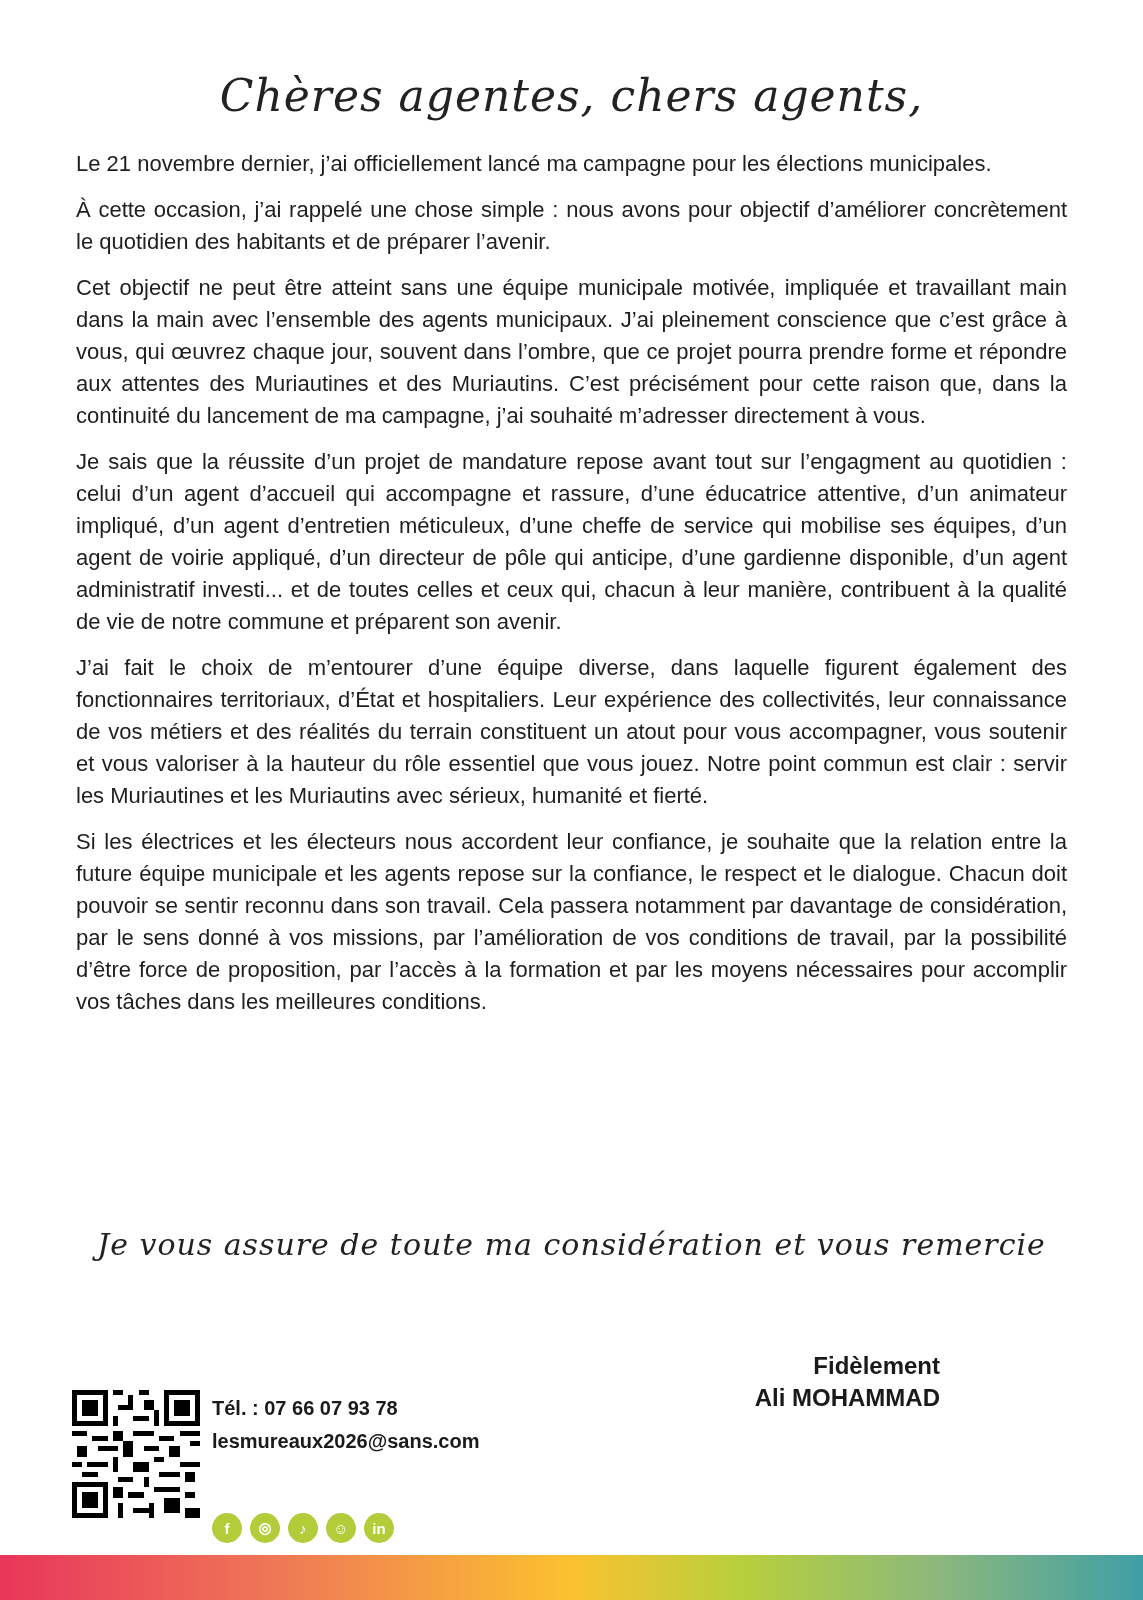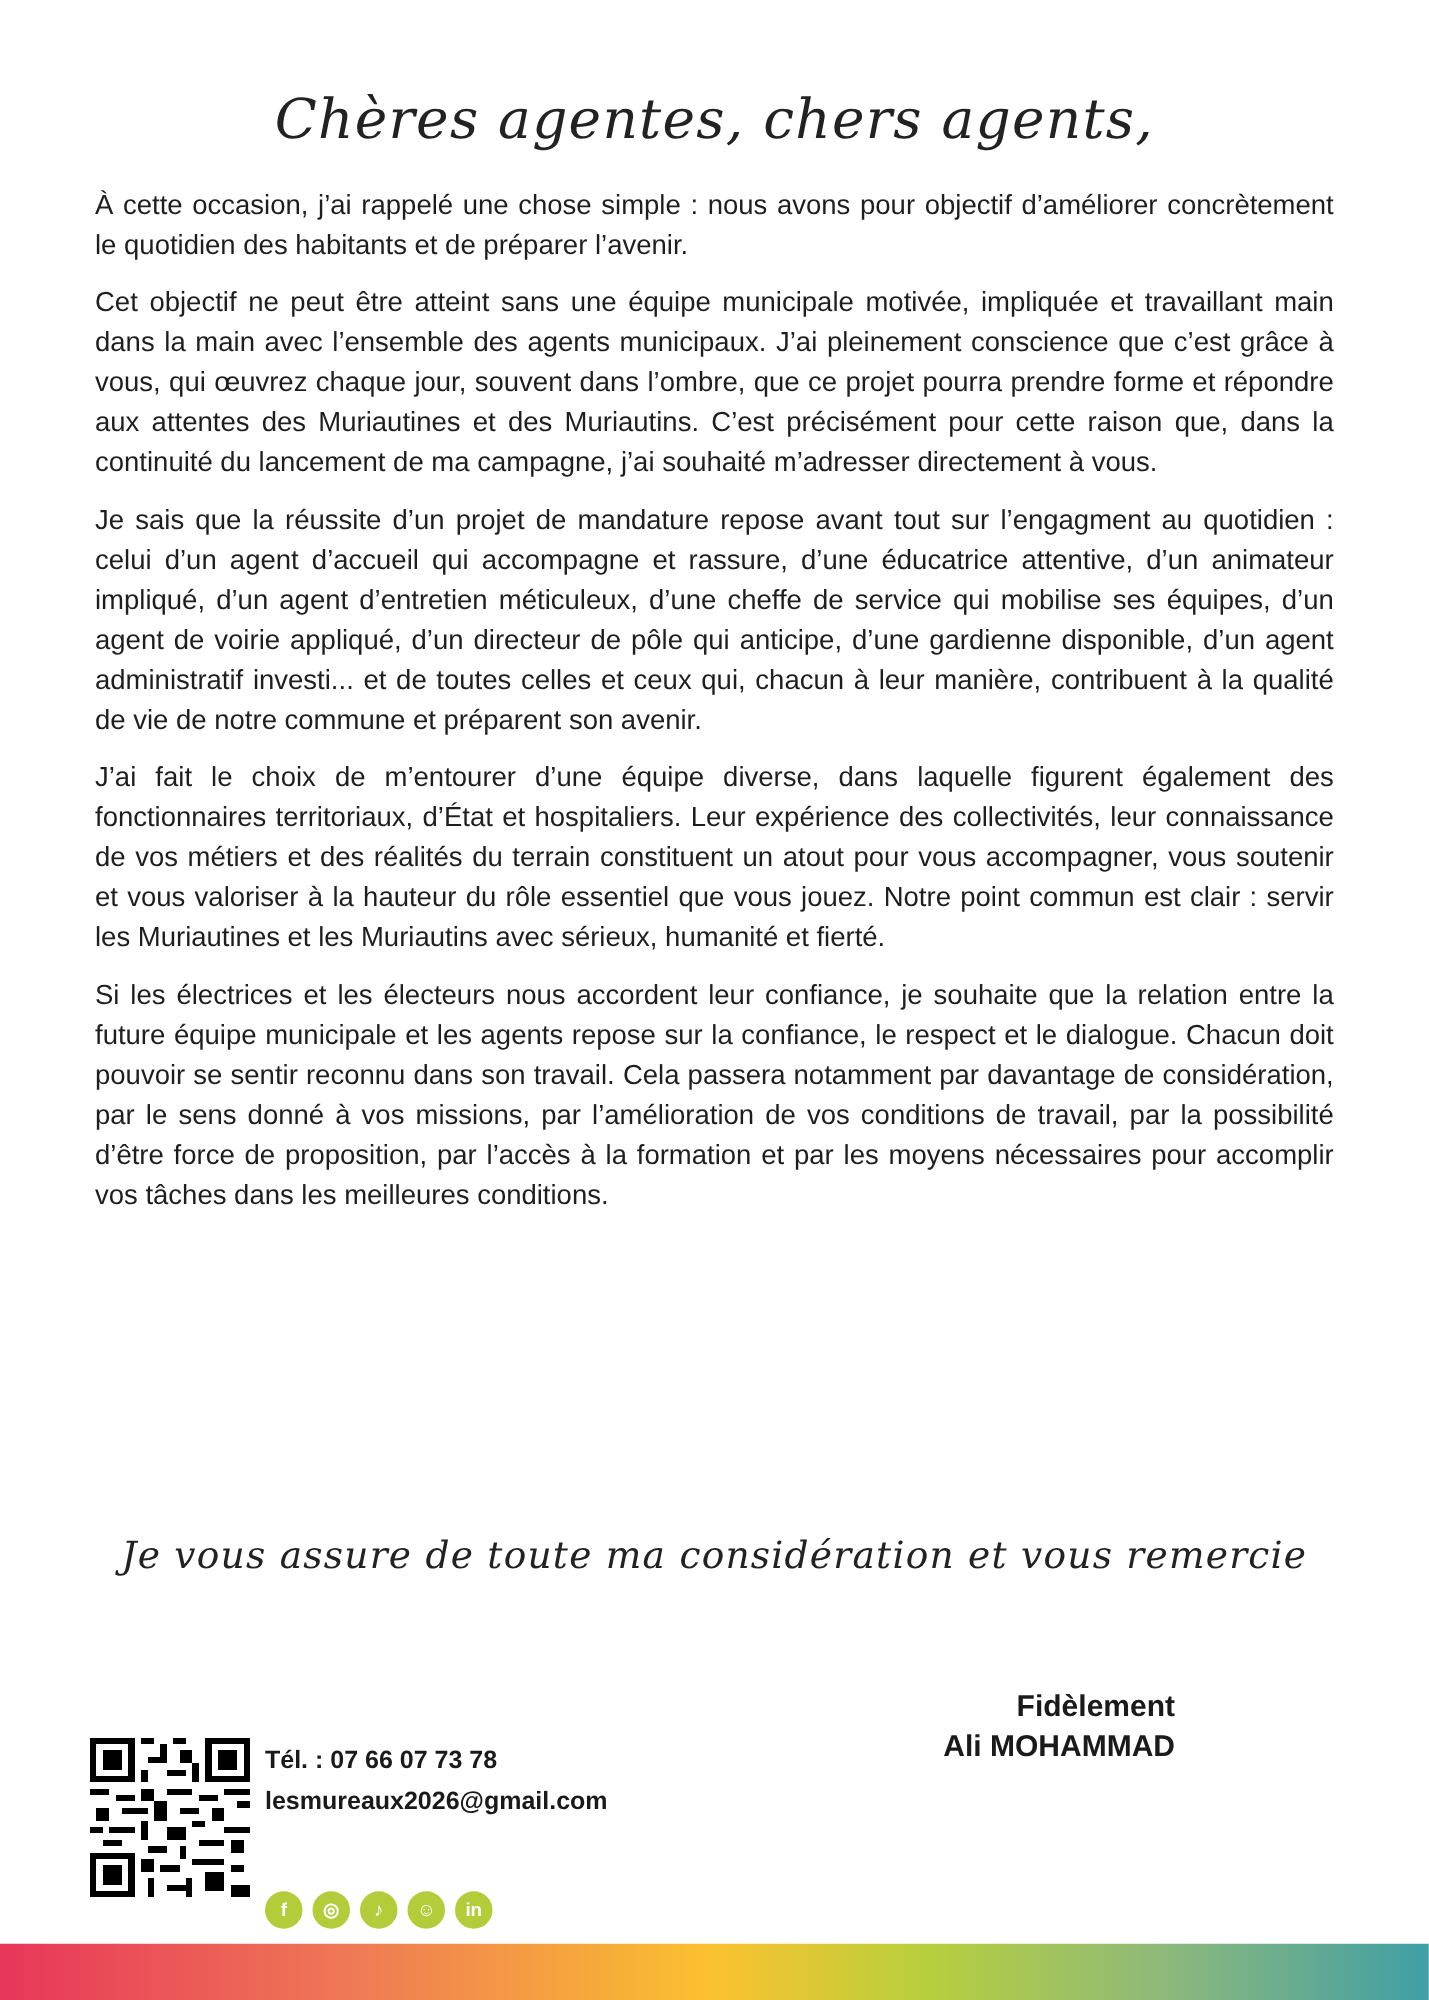--- a/index.html
+++ b/index.html
@@ -14,20 +14,21 @@
     .socials { position: absolute; top: 1513px; left: 212px; display: flex; gap: 8px; }
     .social { width: 30px; height: 30px; border-radius: 50%; background: #b2cc3a; color: #fff; display: flex; align-items: center; justify-content: center; font-weight: bold; font-size: 15px; }
     .rainbow { position: absolute; left: 0; top: 1555px; width: 1143px; height: 45px; background: linear-gradient(90deg, #e8365a 0%, #ef7a55 25%, #fbc22f 50%, #b7cf3d 65%, #8cb87c 82%, #3f9fa6 100%); }
   </style>
 </head>
 <body>
 
 <div class="greeting">Chères agentes, chers agents,</div>
 
 <div class="body-text">
+  <p>Le 21 novembre dernier, j’ai officiellement lancé ma campagne pour les élections municipales.</p>
   <p>À cette occasion, j’ai rappelé une chose simple : nous avons pour objectif d’améliorer concrètement le quotidien des habitants et de préparer l’avenir.</p>
   <p>Cet objectif ne peut être atteint sans une équipe municipale motivée, impliquée et travaillant main dans la main avec l’ensemble des agents municipaux. J’ai pleinement conscience que c’est grâce à vous, qui œuvrez chaque jour, souvent dans l’ombre, que ce projet pourra prendre forme et répondre aux attentes des Muriautines et des Muriautins. C’est précisément pour cette raison que, dans la continuité du lancement de ma campagne, j’ai souhaité m’adresser directement à vous.</p>
   <p>Je sais que la réussite d’un projet de mandature repose avant tout sur l’engagment au quotidien : celui d’un agent d’accueil qui accompagne et rassure, d’une éducatrice attentive, d’un animateur impliqué, d’un agent d’entretien méticuleux, d’une cheffe de service qui mobilise ses équipes, d’un agent de voirie appliqué, d’un directeur de pôle qui anticipe, d’une gardienne disponible, d’un agent administratif investi... et de toutes celles et ceux qui, chacun à leur manière, contribuent à la qualité de vie de notre commune et préparent son avenir.</p>
   <p>J’ai fait le choix de m’entourer d’une équipe diverse, dans laquelle figurent également des fonctionnaires territoriaux, d’État et hospitaliers. Leur expérience des collectivités, leur connaissance de vos métiers et des réalités du terrain constituent un atout pour vous accompagner, vous soutenir et vous valoriser à la hauteur du rôle essentiel que vous jouez. Notre point commun est clair : servir les Muriautines et les Muriautins avec sérieux, humanité et fierté.</p>
   <p>Si les électrices et les électeurs nous accordent leur confiance, je souhaite que la relation entre la future équipe municipale et les agents repose sur la confiance, le respect et le dialogue. Chacun doit pouvoir se sentir reconnu dans son travail. Cela passera notamment par davantage de considération, par le sens donné à vos missions, par l’amélioration de vos conditions de travail, par la possibilité d’être force de proposition, par l’accès à la formation et par les moyens nécessaires pour accomplir vos tâches dans les meilleures conditions.</p>
 </div>
 
 <div class="closing">
   <div>Je vous assure de toute ma considération et vous remercie</div>
 </div>
@@ -85,22 +86,22 @@
       <rect x="18" y="21" width="3" height="3"></rect>
       <rect x="22" y="20" width="2" height="1"></rect>
     <rect x="9" y="22" width="1" height="3"></rect>
       <rect x="12" y="23" width="3" height="1"></rect>
       <rect x="15" y="22" width="1" height="3"></rect>
       <rect x="22" y="23" width="3" height="2"></rect>
   </g>
 </svg>
 
 <div class="contact">
-  <div>Tél. : 07 66 07 73 78</div>
-  <div>lesmureaux2026@gmail.com</div>
+  <div>Tél. : 07 66 07 93 78</div>
+  <div>lesmureaux2026@sans.com</div>
 </div>
 
 <div class="socials">
   <div class="social">f</div>
   <div class="social">◎</div>
   <div class="social">♪</div>
   <div class="social">☺</div>
   <div class="social">in</div>
 </div>
 

